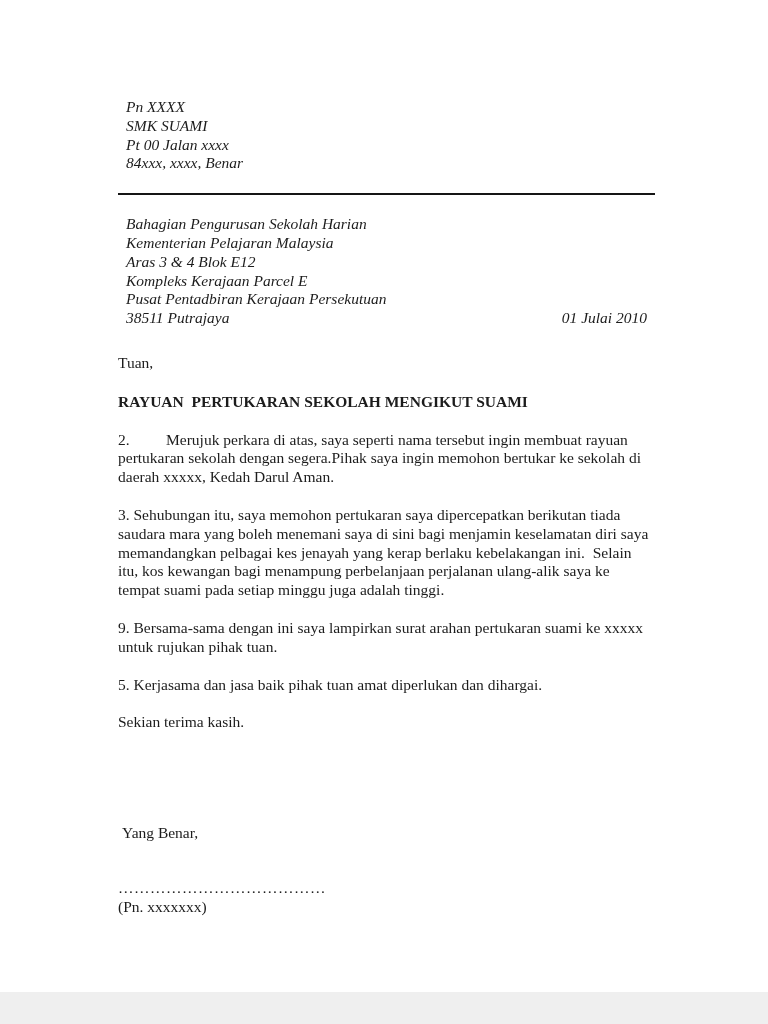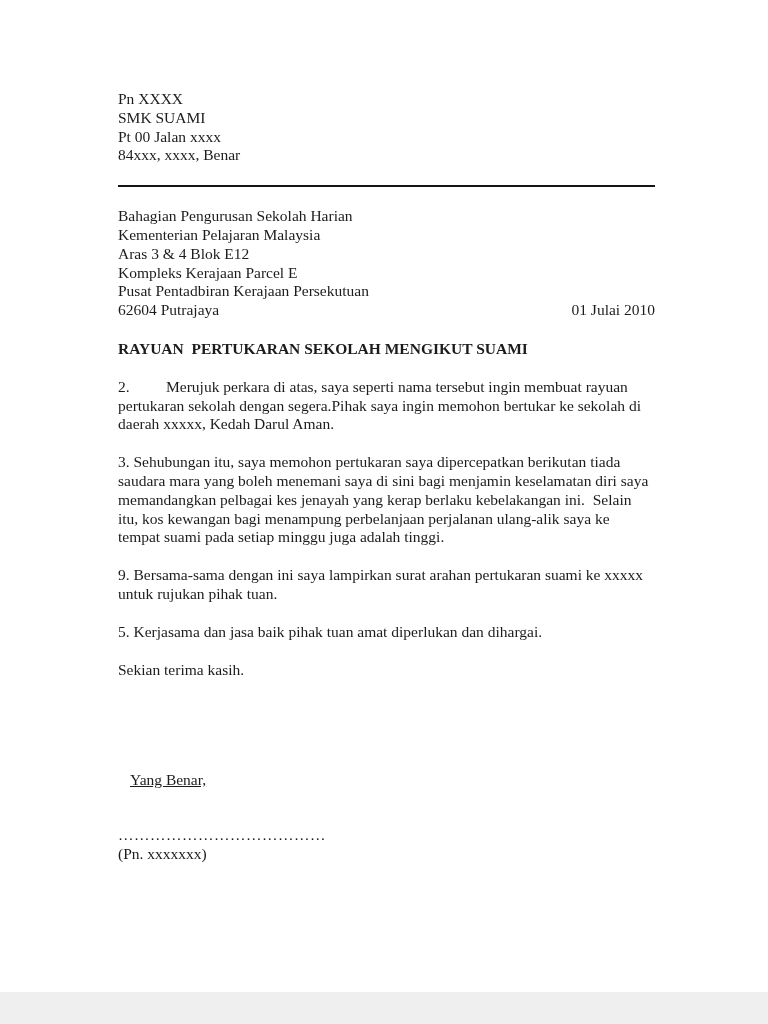--- a/index.html
+++ b/index.html
@@ -20,21 +20,21 @@
     background: #ffffff;
   }
   .content {
     position: absolute;
     left: 118px;
     top: 90px;
     width: 537px;
     font-size: 15.5px;
     line-height: 18.8px;
   }
-  .block { margin: 0; }
+  .block { margin: 8px; font-style: italic; }
   .line { white-space: pre-wrap; }
   .rule {
     border: none;
     border-top: 2px solid #151515;
     margin: 20px 0 20px 0;
     width: 100%;
     height: 0;
   }
   .row-split {
     display: flex;
@@ -49,21 +49,21 @@
   }
   p.para {
     margin: 19px 0 0 0;
     white-space: pre-wrap;
   }
   .pnum {
     display: inline-block;
     width: 48px;
   }
   .closing { margin: 19px 0 0 0; }
-  .signoff { margin: 92px 0 0 12px; text-decoration: underline; }
+  .signoff { margin: 92px 0 0 4px; }
   .sig-dots {
     margin: 36px 0 0 0;
     letter-spacing: 0.5px;
   }
   .sig-name { margin: 0; }
   .footer-strip {
     position: absolute;
     left: 0;
     bottom: 0;
     width: 768px;
@@ -85,25 +85,26 @@
 
     <hr class="rule">
 
     <div class="block">
       <div class="line">Bahagian Pengurusan Sekolah Harian</div>
       <div class="line">Kementerian Pelajaran Malaysia</div>
       <div class="line">Aras 3 &amp; 4 Blok E12</div>
       <div class="line">Kompleks Kerajaan Parcel E</div>
       <div class="line">Pusat Pentadbiran Kerajaan Persekutuan</div>
       <div class="row-split">
-        <span class="line">62604 Putrajaya</span>
+        <span class="line">38511 Putrajaya</span>
         <span class="line">01 Julai 2010</span>
       </div>
     </div>
 
+    <p class="salutation">Tuan,</p>
 
     <p class="subject">RAYUAN  PERTUKARAN SEKOLAH MENGIKUT SUAMI</p>
 
     <p class="para"><span class="pnum">2.</span><span>Merujuk perkara di atas, saya seperti nama tersebut ingin membuat rayuan pertukaran sekolah dengan segera.Pihak saya ingin memohon bertukar ke sekolah di daerah xxxxx, Kedah Darul Aman.</span></p>
 
     <p class="para">3. Sehubungan itu, saya memohon pertukaran saya dipercepatkan berikutan tiada saudara mara yang boleh menemani saya di sini bagi menjamin keselamatan diri saya memandangkan pelbagai kes jenayah yang kerap berlaku kebelakangan ini.  Selain itu, kos kewangan bagi menampung perbelanjaan perjalanan ulang-alik saya ke tempat suami pada setiap minggu juga adalah tinggi.</p>
 
     <p class="para">9. Bersama-sama dengan ini saya lampirkan surat arahan pertukaran suami ke xxxxx untuk rujukan pihak tuan.</p>
 
     <p class="para">5. Kerjasama dan jasa baik pihak tuan amat diperlukan dan dihargai.</p>

